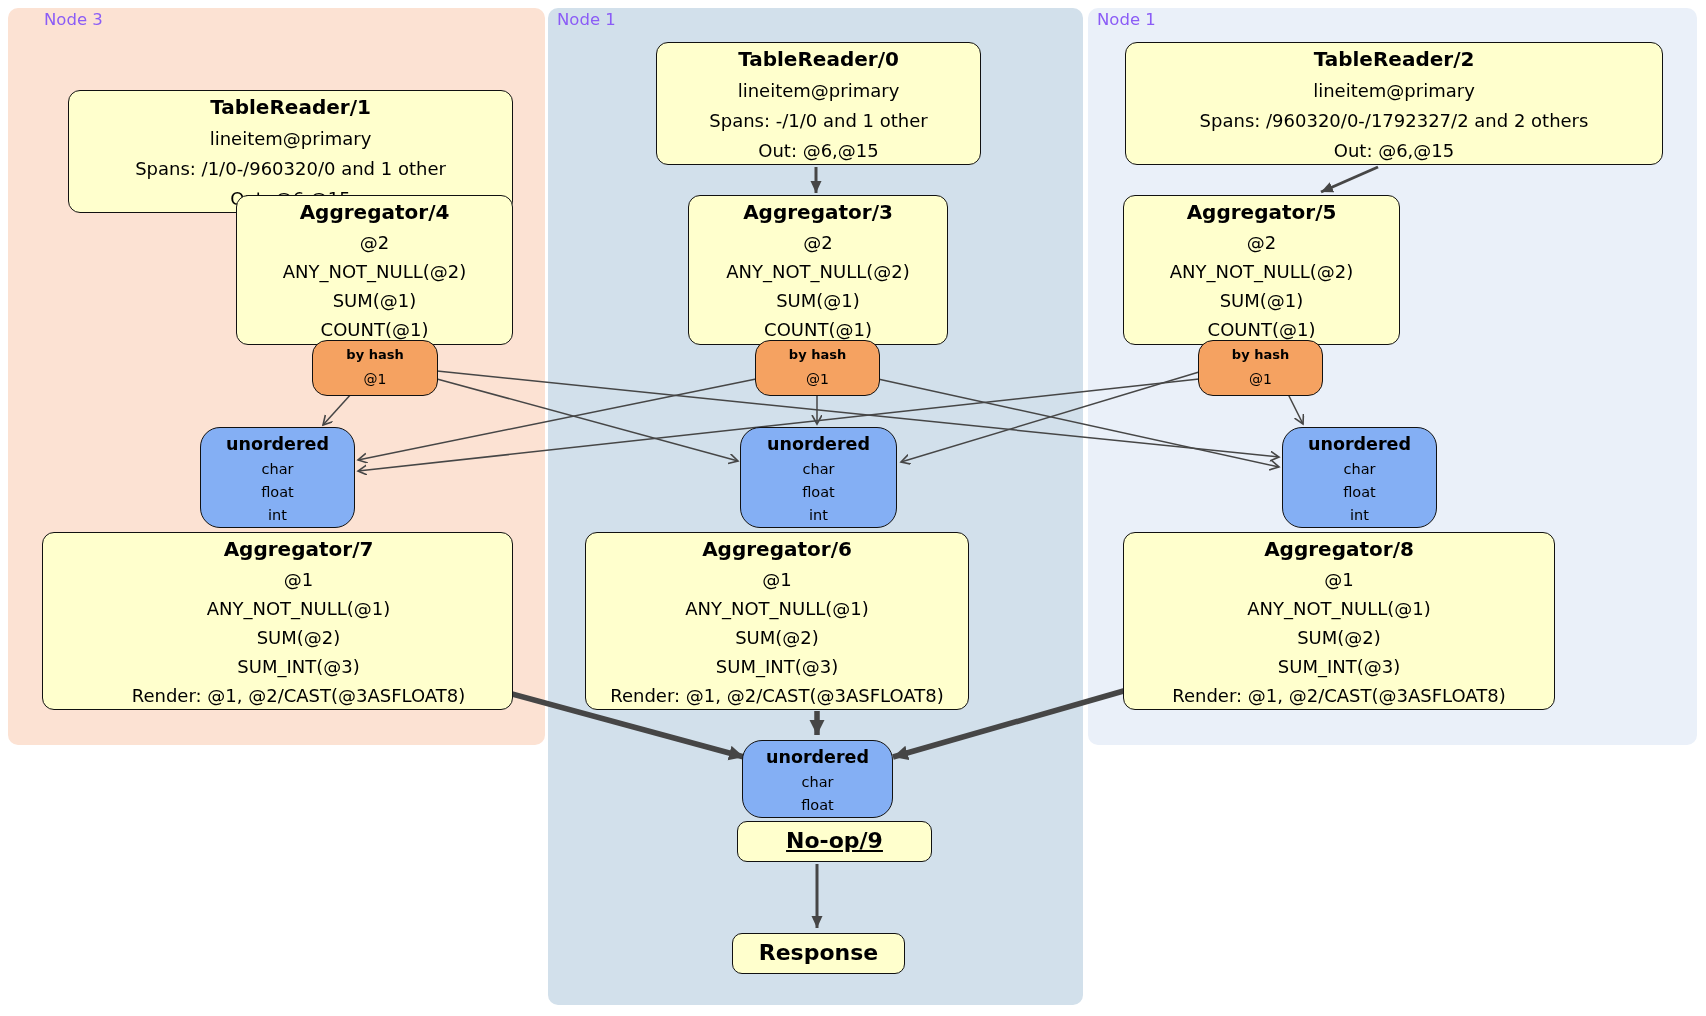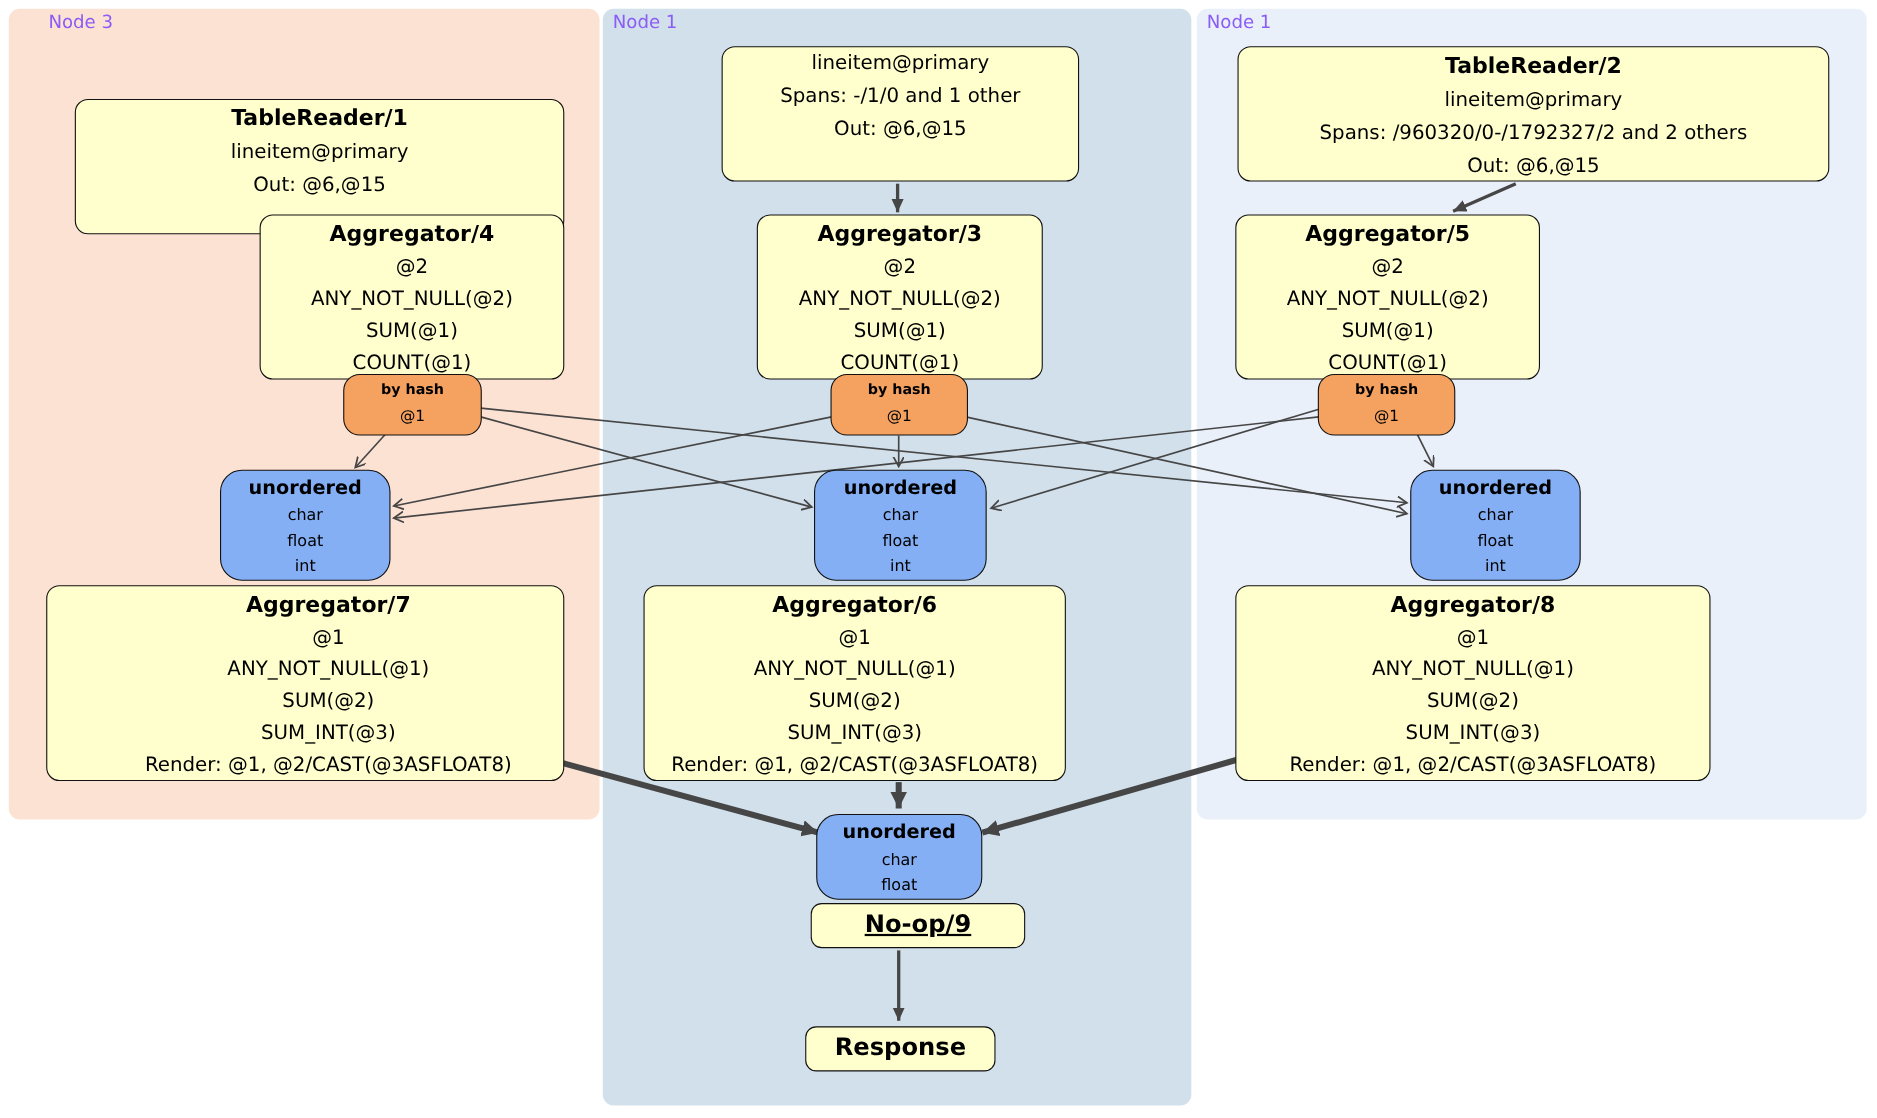--- a/index.html
+++ b/index.html
@@ -72,23 +72,25 @@
     <line class="thick" x1="505" y1="692" x2="744" y2="757" marker-end="url(#mthick)"></line>
     <line class="thick" x1="817" y1="711" x2="817" y2="735" marker-end="url(#mthick)"></line>
     <line class="thick" x1="1127" y1="690" x2="893" y2="757" marker-end="url(#mthick)"></line>
 
     <line class="mid" x1="817" y1="864" x2="817" y2="928" marker-end="url(#mmid)"></line>
   </svg>
 
   <div class="pbox tr" style="left:68px;top:42px;width:445px;height:123px;margin-top:48px;">
     <div class="ptitle">TableReader/1</div>
     <div class="pline">lineitem@primary</div>
+    <div class="pline">Spans: /1/0-/960320/0 and 1 other</div>
     <div class="pline">Out: @6,@15</div>
   </div>
   <div class="pbox tr" style="left:656px;top:42px;width:325px;height:123px;">
+    <div class="ptitle">TableReader/0</div>
     <div class="pline">lineitem@primary</div>
     <div class="pline">Spans: -/1/0 and 1 other</div>
     <div class="pline">Out: @6,@15</div>
   </div>
   <div class="pbox tr" style="left:1125px;top:42px;width:538px;height:123px;">
     <div class="ptitle">TableReader/2</div>
     <div class="pline">lineitem@primary</div>
     <div class="pline">Spans: /960320/0-/1792327/2 and 2 others</div>
     <div class="pline">Out: @6,@15</div>
   </div>

